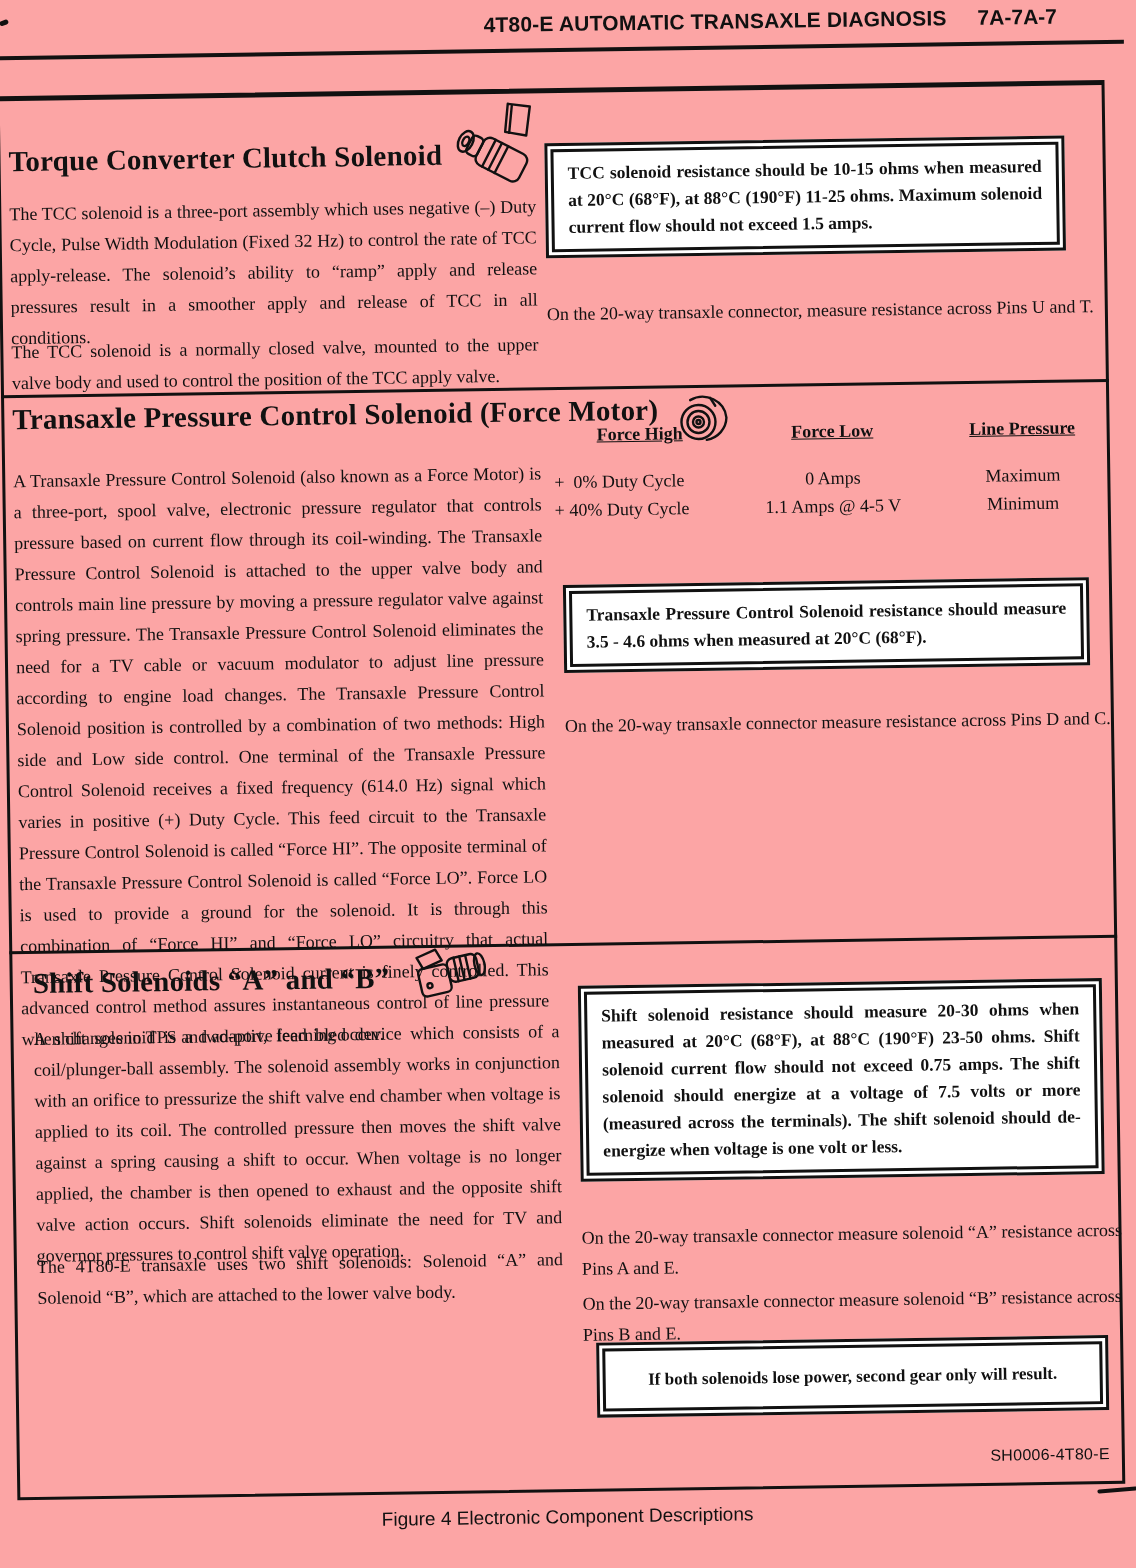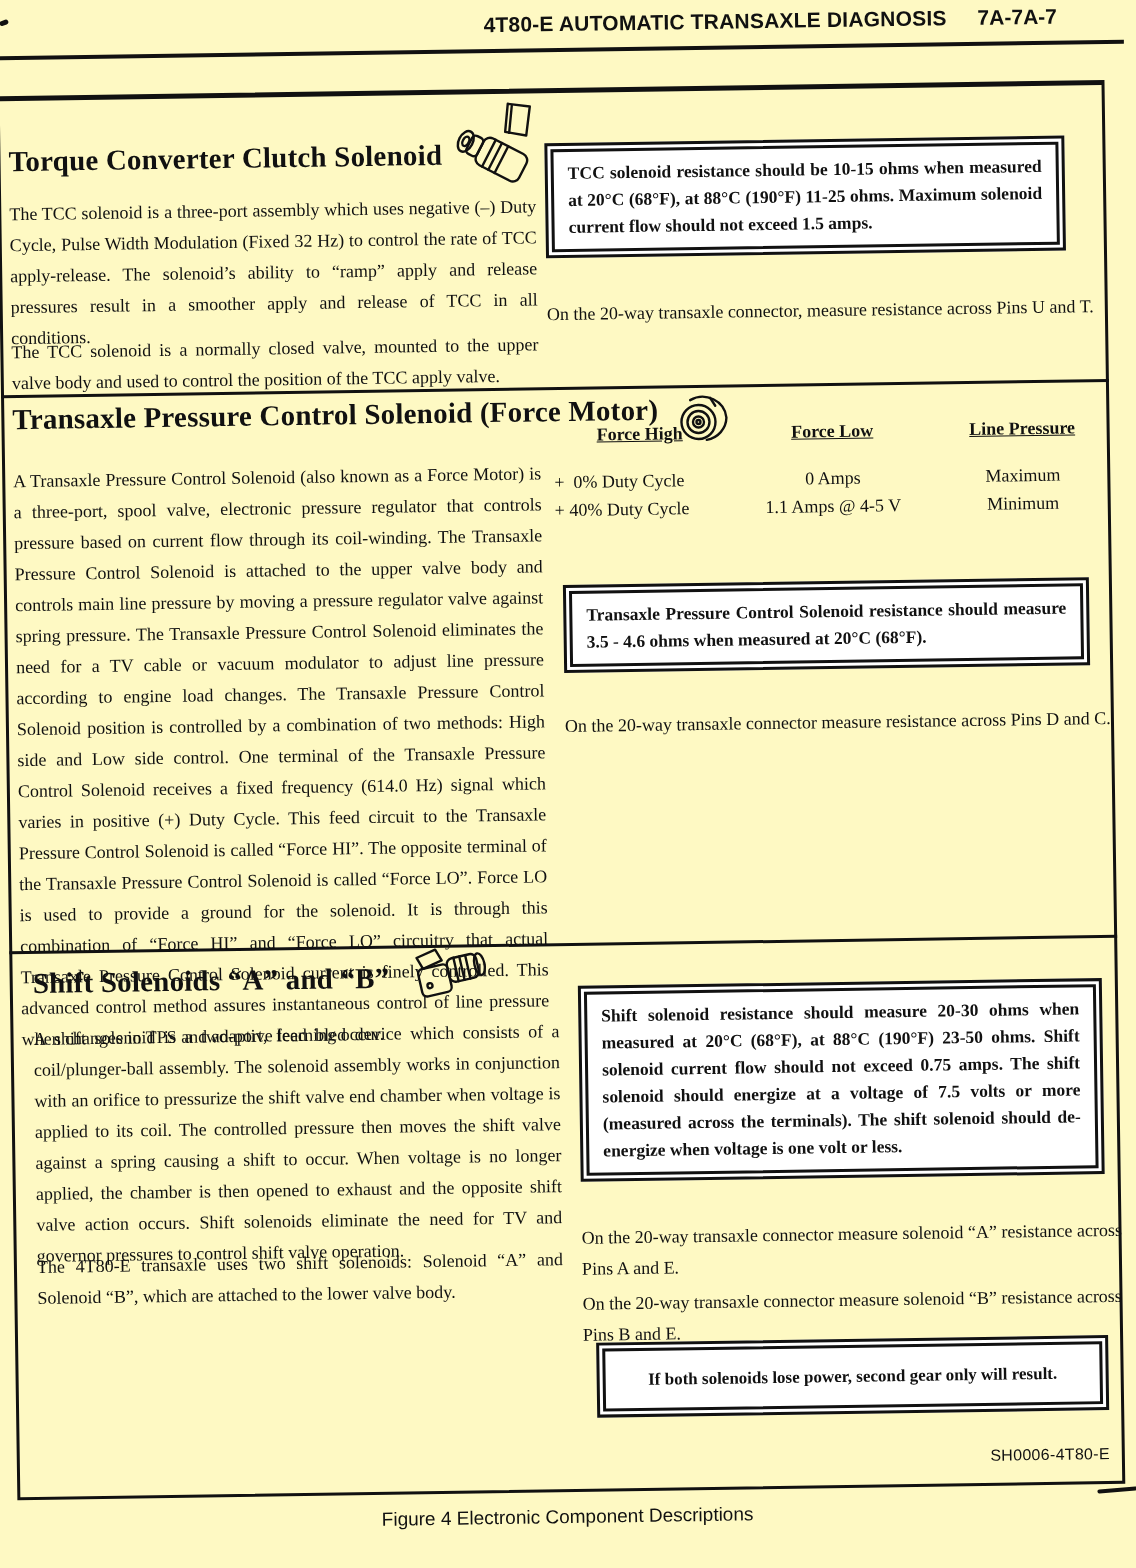--- a/index.html
+++ b/index.html
@@ -1,16 +1,16 @@
 <!DOCTYPE html>
 <html><head>
 <meta charset="utf-8">
 <style>
   html,body{margin:0;padding:0;background:#e8e8e8;}
-  .stage{position:relative;width:1136px;height:1568px;background:#fef9c3;overflow:hidden;
+  .stage{position:relative;width:1136px;height:1568px;background:#fca5a5;overflow:hidden;
          font-family:"Liberation Serif", serif;color:#111;}
   .scan{position:absolute;inset:0;transform:rotate(-0.85deg);transform-origin:50% 55%;}
 
   
   .hdr-title{position:absolute;left:496px;top:12px;font-family:"Liberation Sans",sans-serif;
              font-weight:bold;font-size:21px;letter-spacing:0.2px;white-space:nowrap;}
   .hdr-num{position:absolute;left:990px;top:12px;font-family:"Liberation Sans",sans-serif;
            font-weight:bold;font-size:21px;white-space:nowrap;}
   .hdr-line{position:absolute;left:0;top:48px;width:1136px;height:4px;background:#111;}
 

